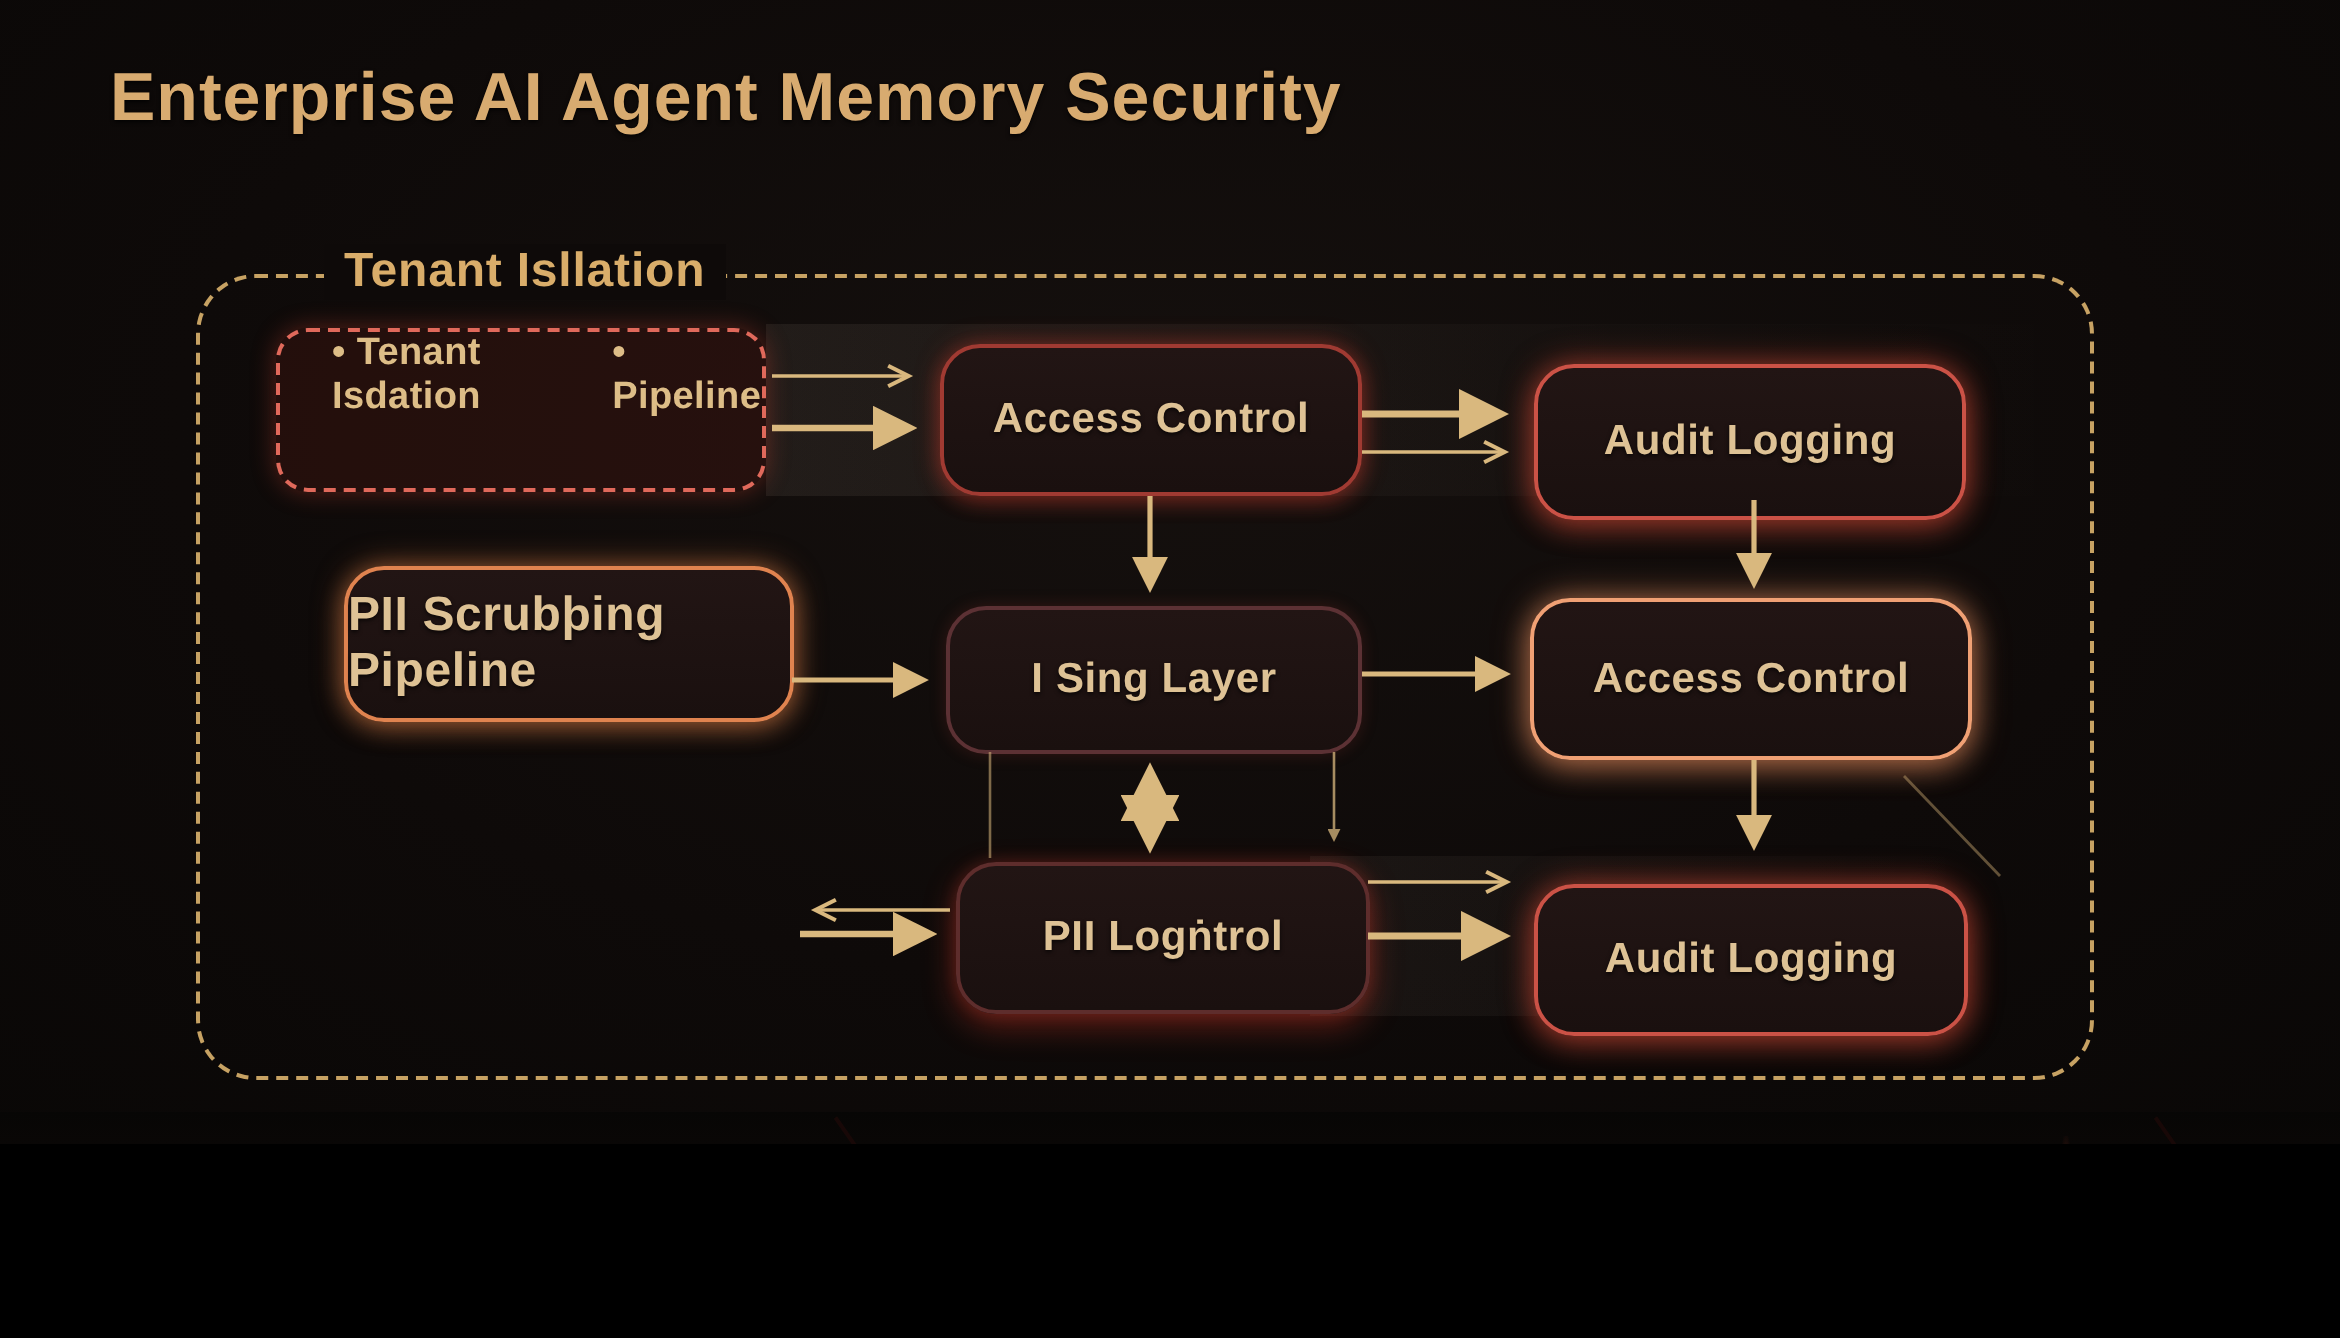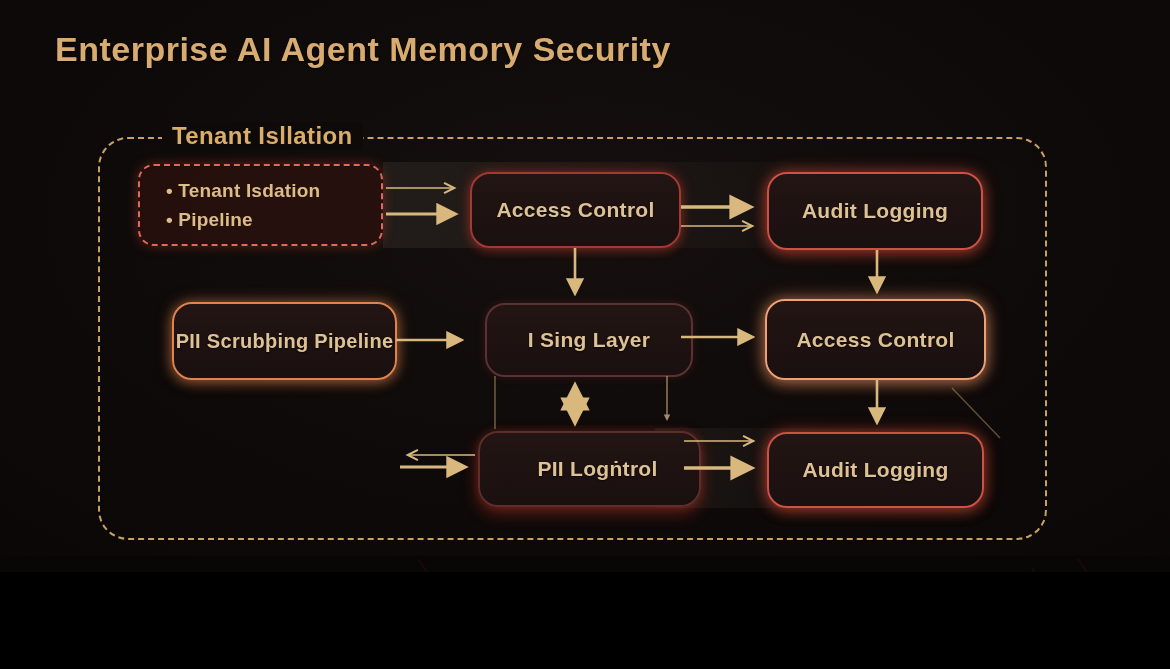--- a/index.html
+++ b/index.html
@@ -33,32 +33,32 @@
     background:linear-gradient(90deg,rgba(245,225,205,.055),rgba(245,225,205,0));}
   
   .node{
     position:absolute;display:flex;align-items:center;justify-content:center;
     border-radius:20px;border:2px solid #8f3c34;
     background:linear-gradient(180deg,#221514 0%,#1a100f 100%);
     color:#dec295;font-size:21px;font-weight:700;letter-spacing:.3px;
     text-shadow:0 1px 2px rgba(0,0,0,.7);
   }
   .glow-red{border-color:#a03a32;box-shadow:0 0 13px rgba(195,60,45,.45),0 3px 10px rgba(195,60,45,.3);}
-  .glow-red-strong{border-color:#cb5246;box-shadow:0 0 16px rgba(215,75,55,.55),0 4px 14px rgba(215,75,55,.4);}
+  .glow-red-strong{border-color:#cb5246;box-shadow:0 0 16px rgba(215,75,55,.55),0 4px 14px rgba(215,75,55,.4);margin-top:10px;}
   .glow-orange{border-color:#e0834f;box-shadow:0 0 15px rgba(235,135,75,.5),0 3px 12px rgba(235,135,75,.35);}
   .glow-orange-bright{border-color:#f0a074;box-shadow:0 0 17px rgba(245,155,105,.55),0 4px 14px rgba(240,140,90,.4);}
-  .glow-subtle{border-color:#5c3134;box-shadow:0 0 8px rgba(150,50,45,.25);margin-left:12px;}
-  .glow-bottom-red{border-color:#5e2d2c;box-shadow:0 6px 16px rgba(200,55,40,.45),0 0 8px rgba(180,55,45,.25);padding-left:16px;}
+  .glow-subtle{border-color:#5c3134;box-shadow:0 0 8px rgba(150,50,45,.25);}
+  .glow-bottom-red{border-color:#5e2d2c;box-shadow:0 6px 16px rgba(200,55,40,.45),0 0 8px rgba(180,55,45,.25);}
   
   .notes{
     position:absolute;left:138px;top:164px;width:245px;height:82px;
     border:2px dashed #e0695b;border-radius:16px;
     background:rgba(82,26,20,.32);
     box-shadow:0 0 12px rgba(225,75,55,.35);
-    display:flex;flex-direction:column;justify-content:center;gap:7px;
+    display:flex;flex-direction:row;justify-content:center;gap:7px;
     padding-left:26px;box-sizing:border-box;
   }
   .bullet-line{color:#ddbd87;font-size:19px;font-weight:700;letter-spacing:.2px;}
   .bullet-line::before{content:"• ";color:#ddbd87;}
   
   #wires{position:absolute;left:0;top:0;pointer-events:none;}
   
   .floor{
     position:absolute;left:0;top:556px;width:1170px;height:113px;
     background:linear-gradient(180deg,#070605 0%,#0c0807 30%,#0e0908 100%);
@@ -97,21 +97,21 @@
   </div>
 
   <div class="node glow-red" style="left:470px;top:172px;width:207px;height:72px;">
     <span>Access Control</span>
   </div>
 
   <div class="node glow-red-strong" style="left:767px;top:172px;width:212px;height:74px;">
     <span>Audit Logging</span>
   </div>
 
-  <div class="node glow-orange" style="left:172px;top:302px;width:221px;height:74px;font-size:20px;">
+  <div class="node glow-orange" style="left:172px;top:283px;width:221px;height:74px;font-size:24px;">
     <span>PII Scrubþing Pipeline</span>
   </div>
 
   <div class="node glow-subtle" style="left:473px;top:303px;width:204px;height:70px;">
     <span>I Sing Layer</span>
   </div>
 
   <div class="node glow-orange-bright" style="left:765px;top:299px;width:217px;height:77px;">
     <span>Access Control</span>
   </div>

